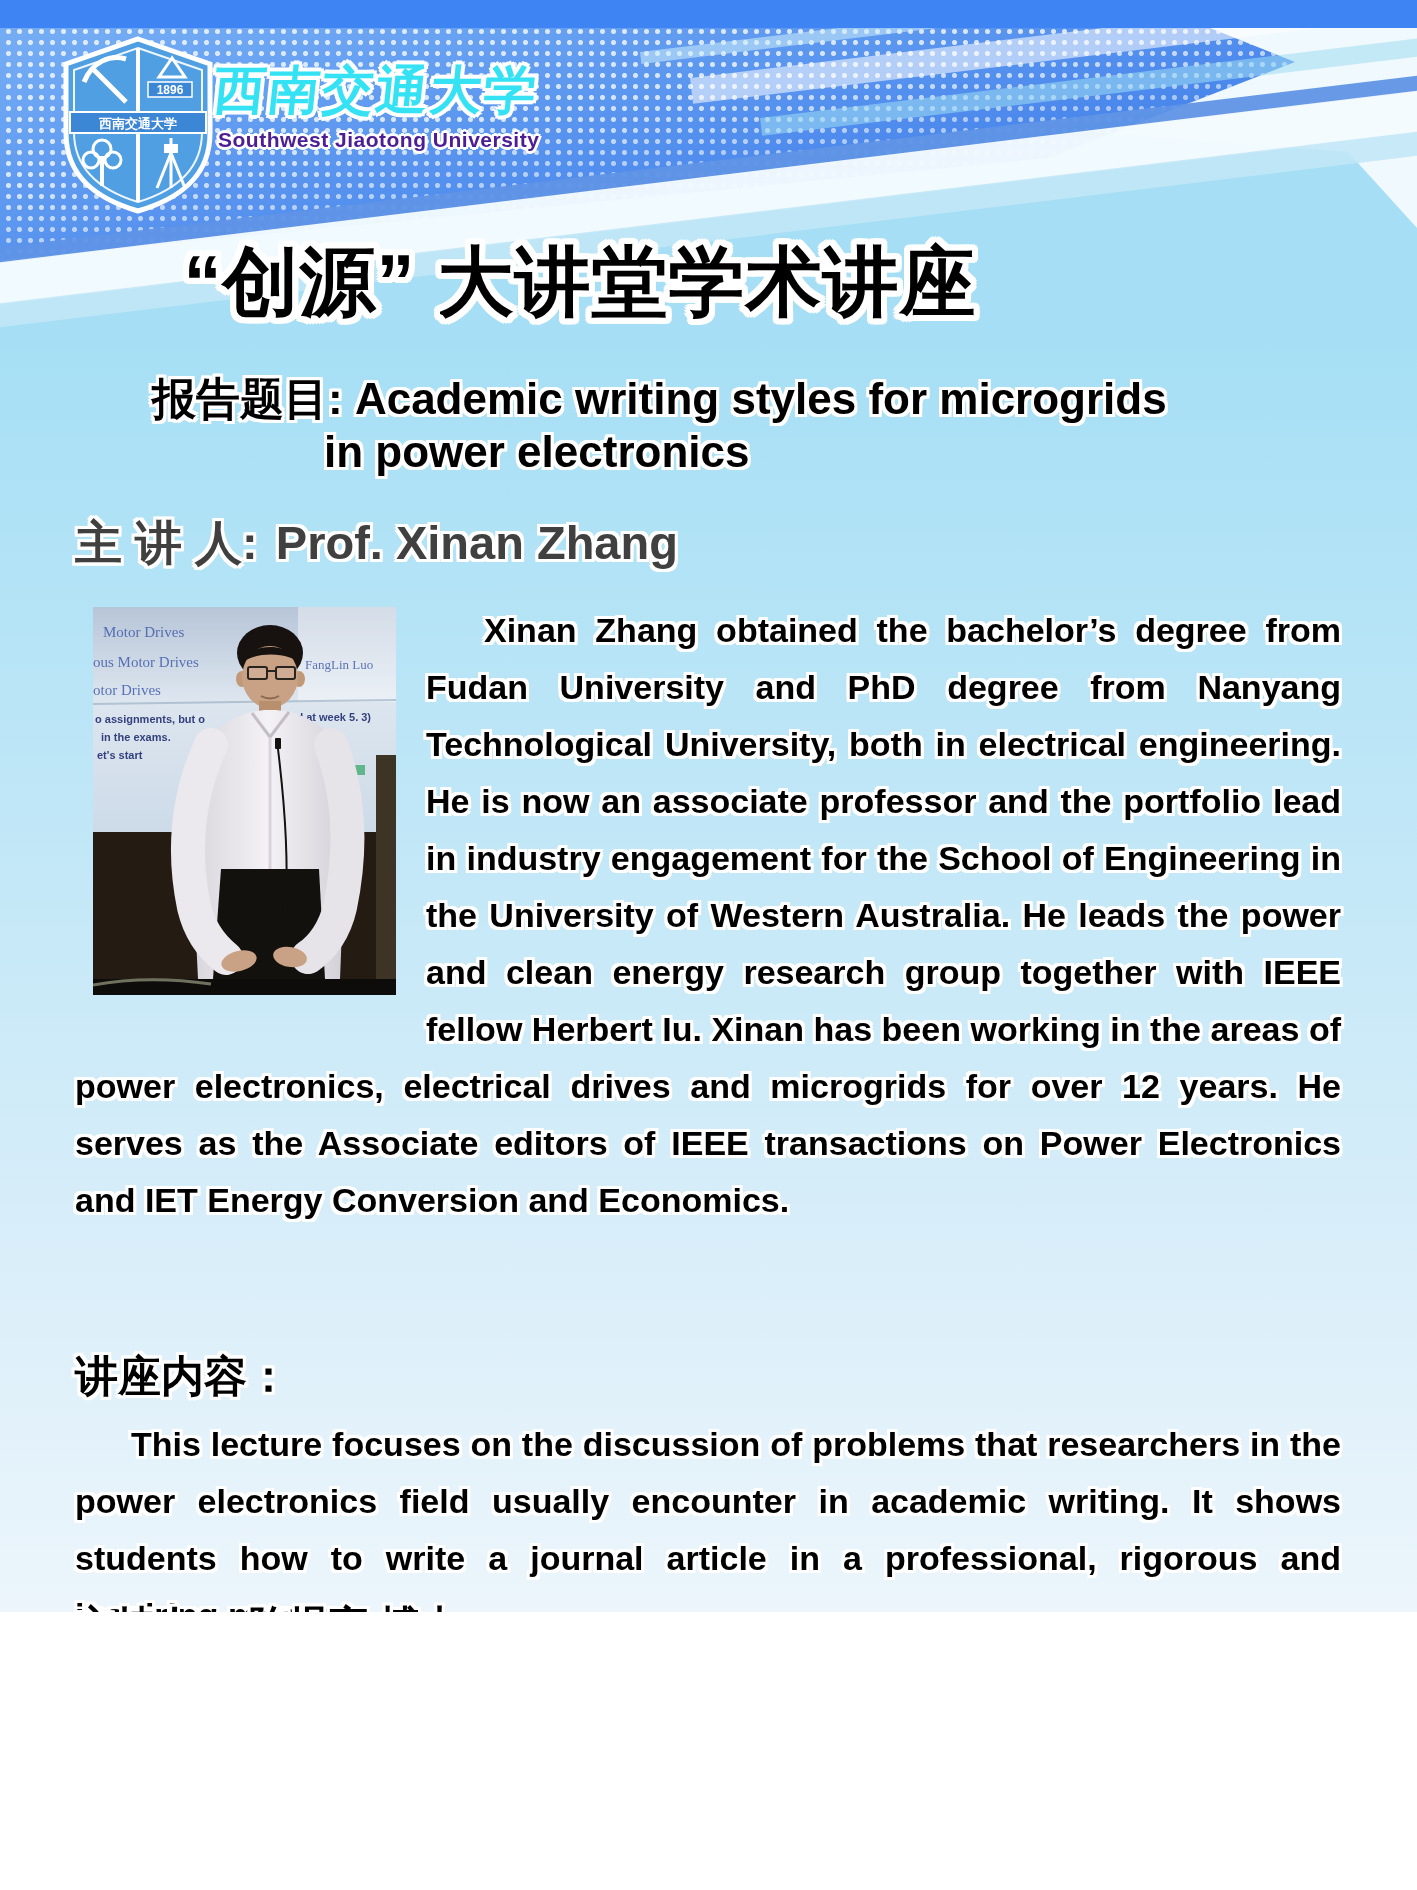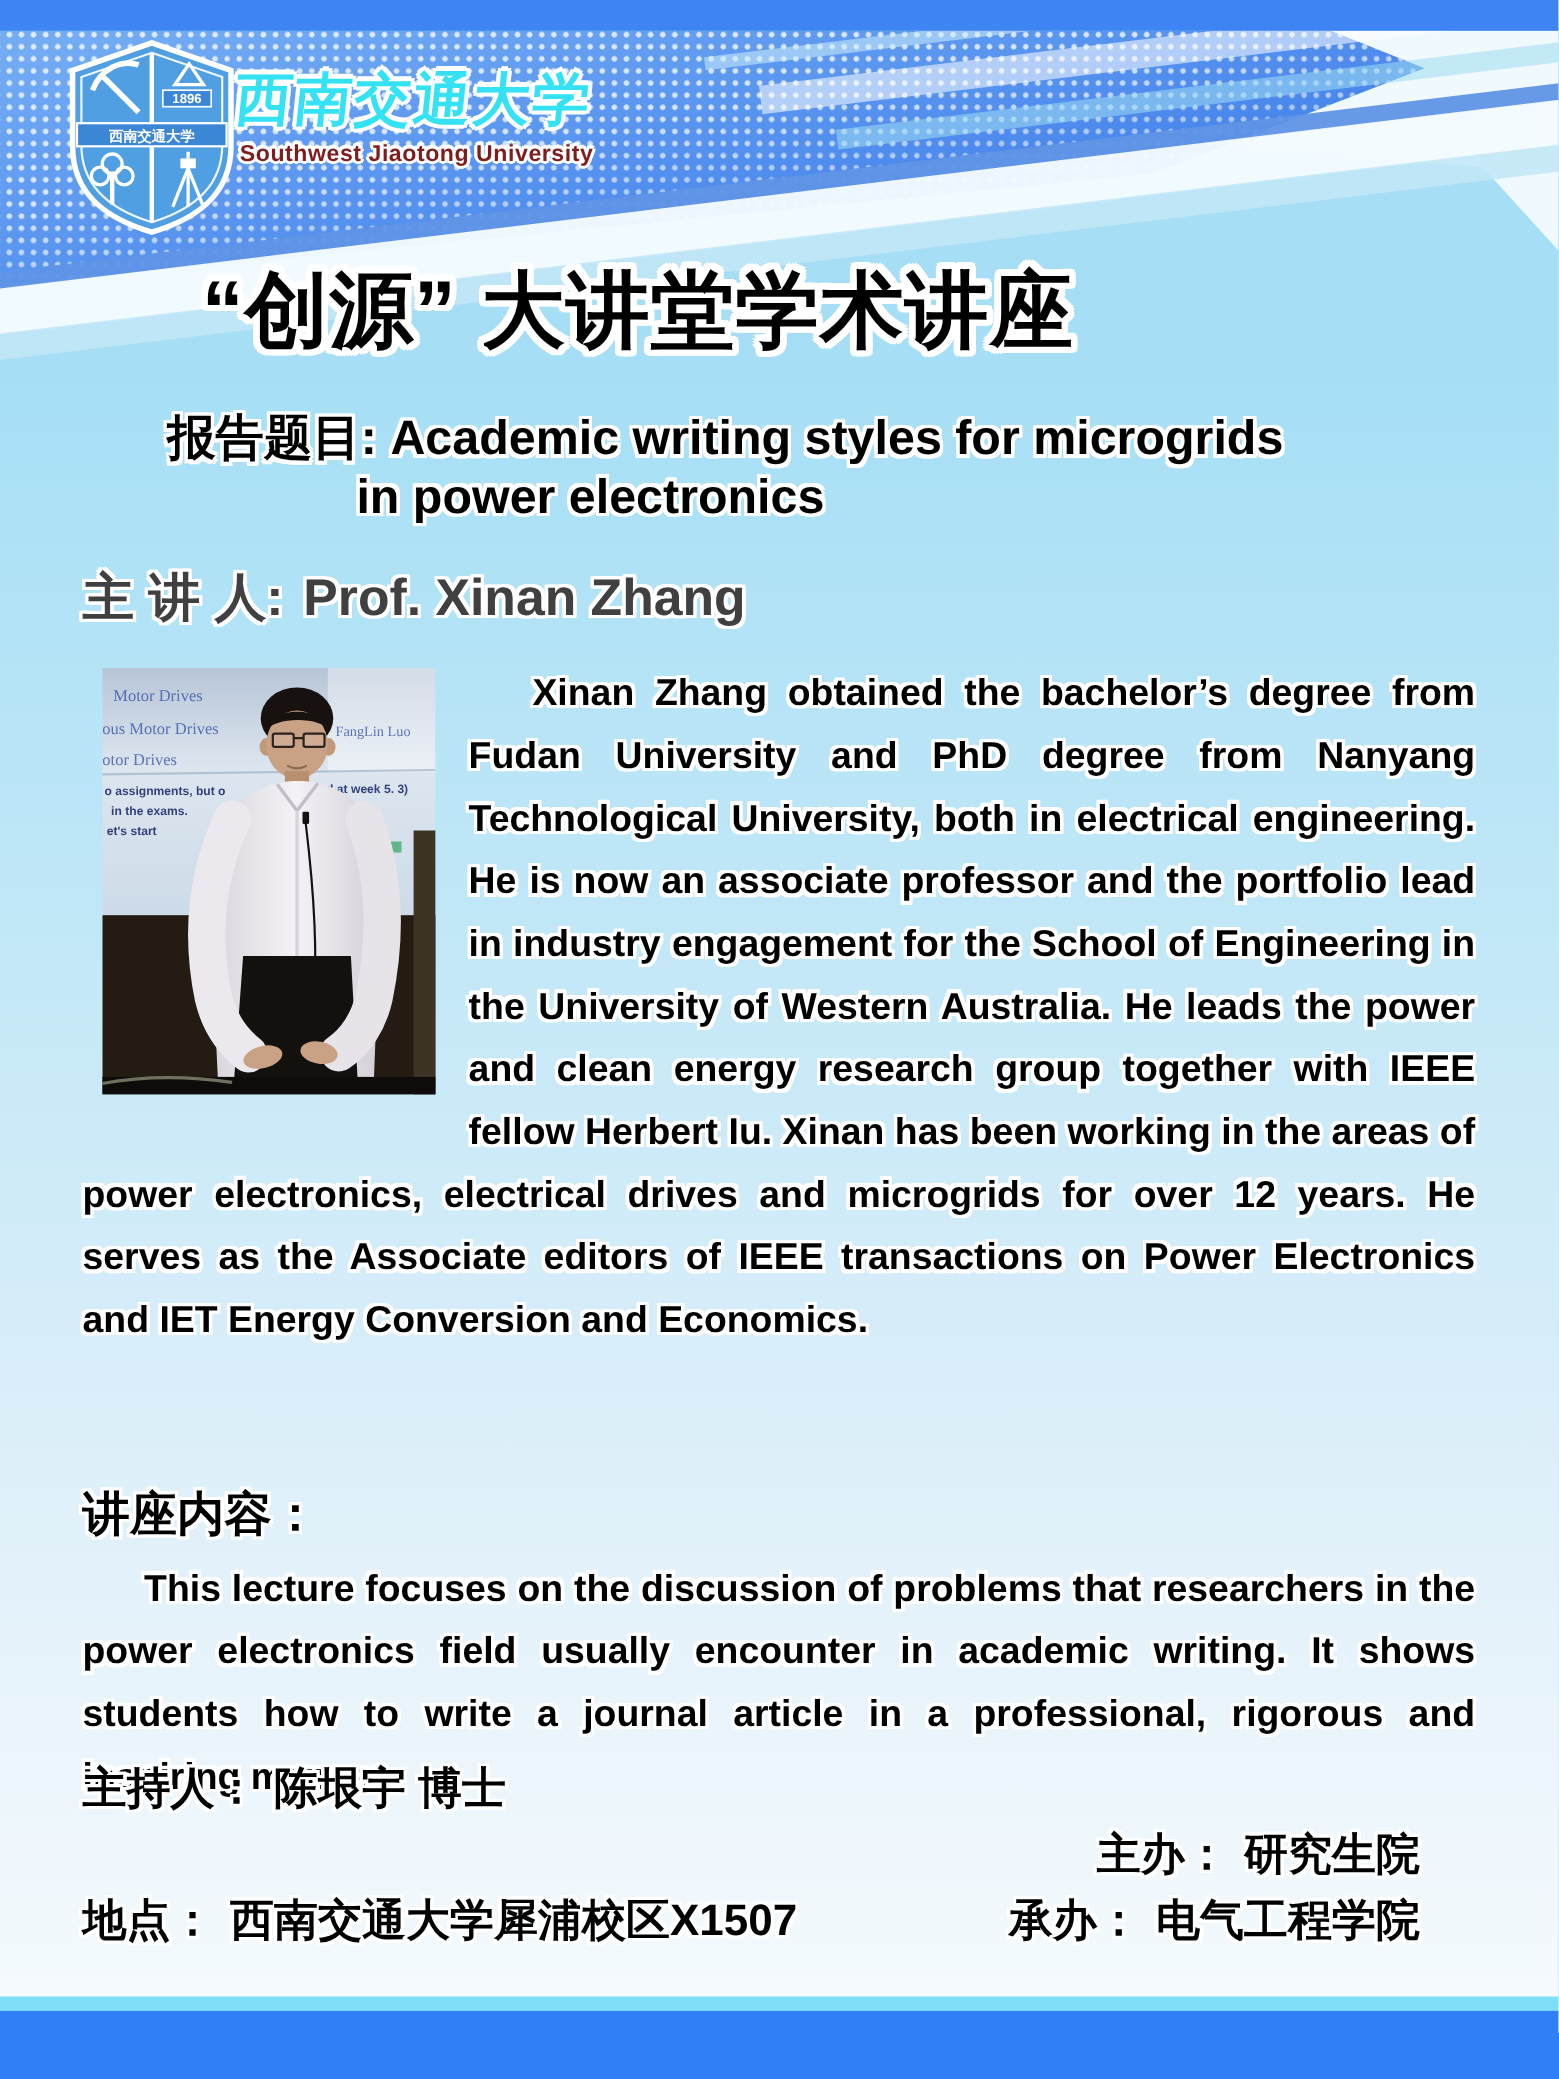--- a/index.html
+++ b/index.html
@@ -1,17 +1,17 @@
 <!DOCTYPE html>
 <html><head>
 <meta charset="utf-8">
 <style>
   html,body{margin:0;padding:0;}
   body{font-family:"Liberation Sans","DejaVu Sans",sans-serif;}
-  #poster{position:relative;width:1417px;height:1890px;overflow:hidden;background:#a6dff5;}
+  #poster{position:relative;width:1417px;height:1612px;overflow:hidden;background:#a6dff5;}
 
   
   .bg{position:absolute;left:0;top:0;width:1417px;height:1890px;
       background:linear-gradient(180deg,#a6dff5 0px,#a6dff5 340px,#bde6f7 760px,
                  #d6edf9 1200px,#e9f4fb 1550px,#f4fafd 1810px,#f4fafd 100%);}
 
   
   .hdr{position:absolute;left:0;top:0;width:1417px;height:420px;overflow:hidden;}
   .wedge{position:absolute;left:0;top:0;width:1417px;height:420px;background:#f0f9fd;
          clip-path:polygon(1020px 28px,1417px 28px,1417px 228px,1348px 152px,1095px 132px);}
@@ -33,21 +33,21 @@
   .streak3{left:640px;top:52px;width:820px;height:12px;background:#cdeffa;}
   .topbar{position:absolute;left:0;top:0;width:1417px;height:28px;background:#3e84f2;}
 
   
   .logo{position:absolute;left:60px;top:36px;width:156px;height:178px;}
   .uname-zh{position:absolute;left:214px;top:56px;width:520px;font-weight:bold;
             font-size:52px;letter-spacing:2px;color:#35e2f4;transform:skewX(-6deg);
             text-shadow:-3px -3px 0 #fff,3px -3px 0 #fff,-3px 3px 0 #fff,3px 3px 0 #fff,
                         -4px 0 0 #fff,4px 0 0 #fff,0 -4px 0 #fff,0 4px 0 #fff;}
   .uname-en{position:absolute;left:218px;top:128px;width:520px;font-weight:bold;
-            font-size:21px;letter-spacing:.5px;color:#7f1d1d;
+            font-size:21px;letter-spacing:.5px;color:#4c1d95;
             text-shadow:-2px -2px 0 #fff,2px -2px 0 #fff,-2px 2px 0 #fff,2px 2px 0 #fff,
                         -3px 0 0 #fff,3px 0 0 #fff,0 -3px 0 #fff,0 3px 0 #fff;}
 
   
   .ol3{text-shadow:-3px -3px 0 #fff,3px -3px 0 #fff,-3px 3px 0 #fff,3px 3px 0 #fff,
        -3px 0 0 #fff,3px 0 0 #fff,0 -3px 0 #fff,0 3px 0 #fff,
        -2px -3px 0 #fff,2px -3px 0 #fff,-2px 3px 0 #fff,2px 3px 0 #fff;}
   .ol5{text-shadow:-5px -5px 0 #fff,5px -5px 0 #fff,-5px 5px 0 #fff,5px 5px 0 #fff,
        -6px 0 0 #fff,6px 0 0 #fff,0 -6px 0 #fff,0 6px 0 #fff,
        -3px -6px 0 #fff,3px -6px 0 #fff,-3px 6px 0 #fff,3px 6px 0 #fff,

